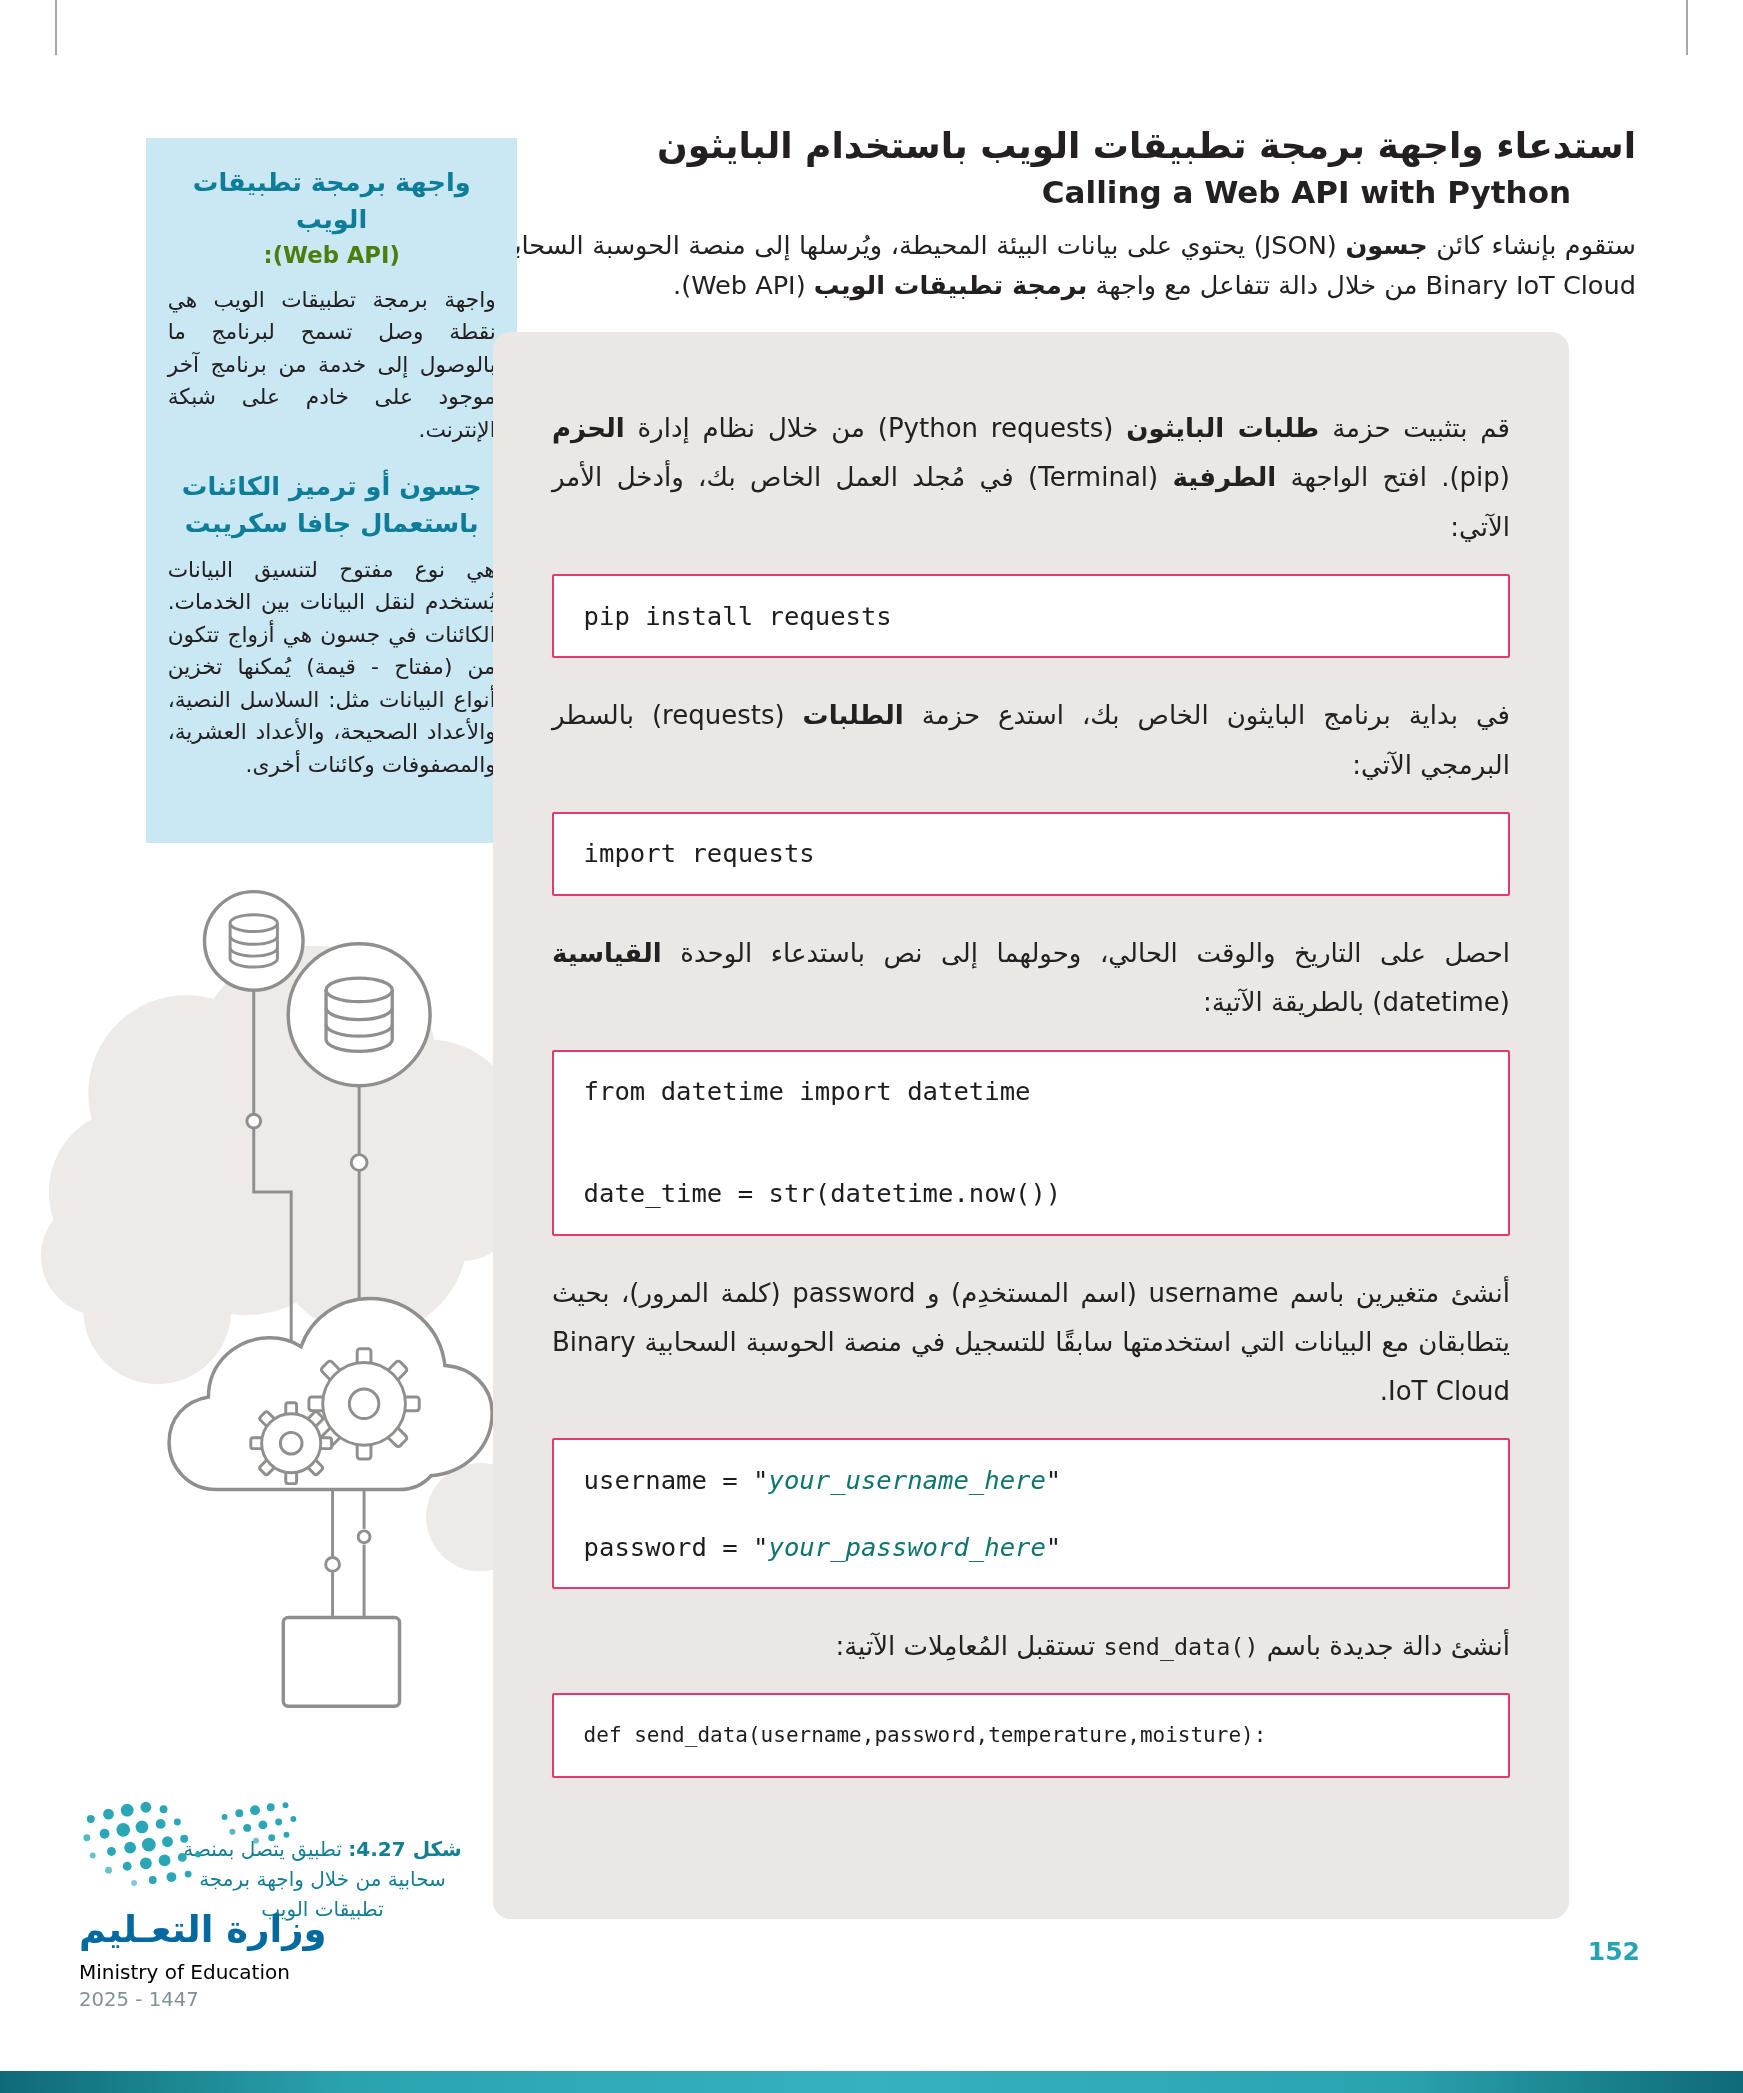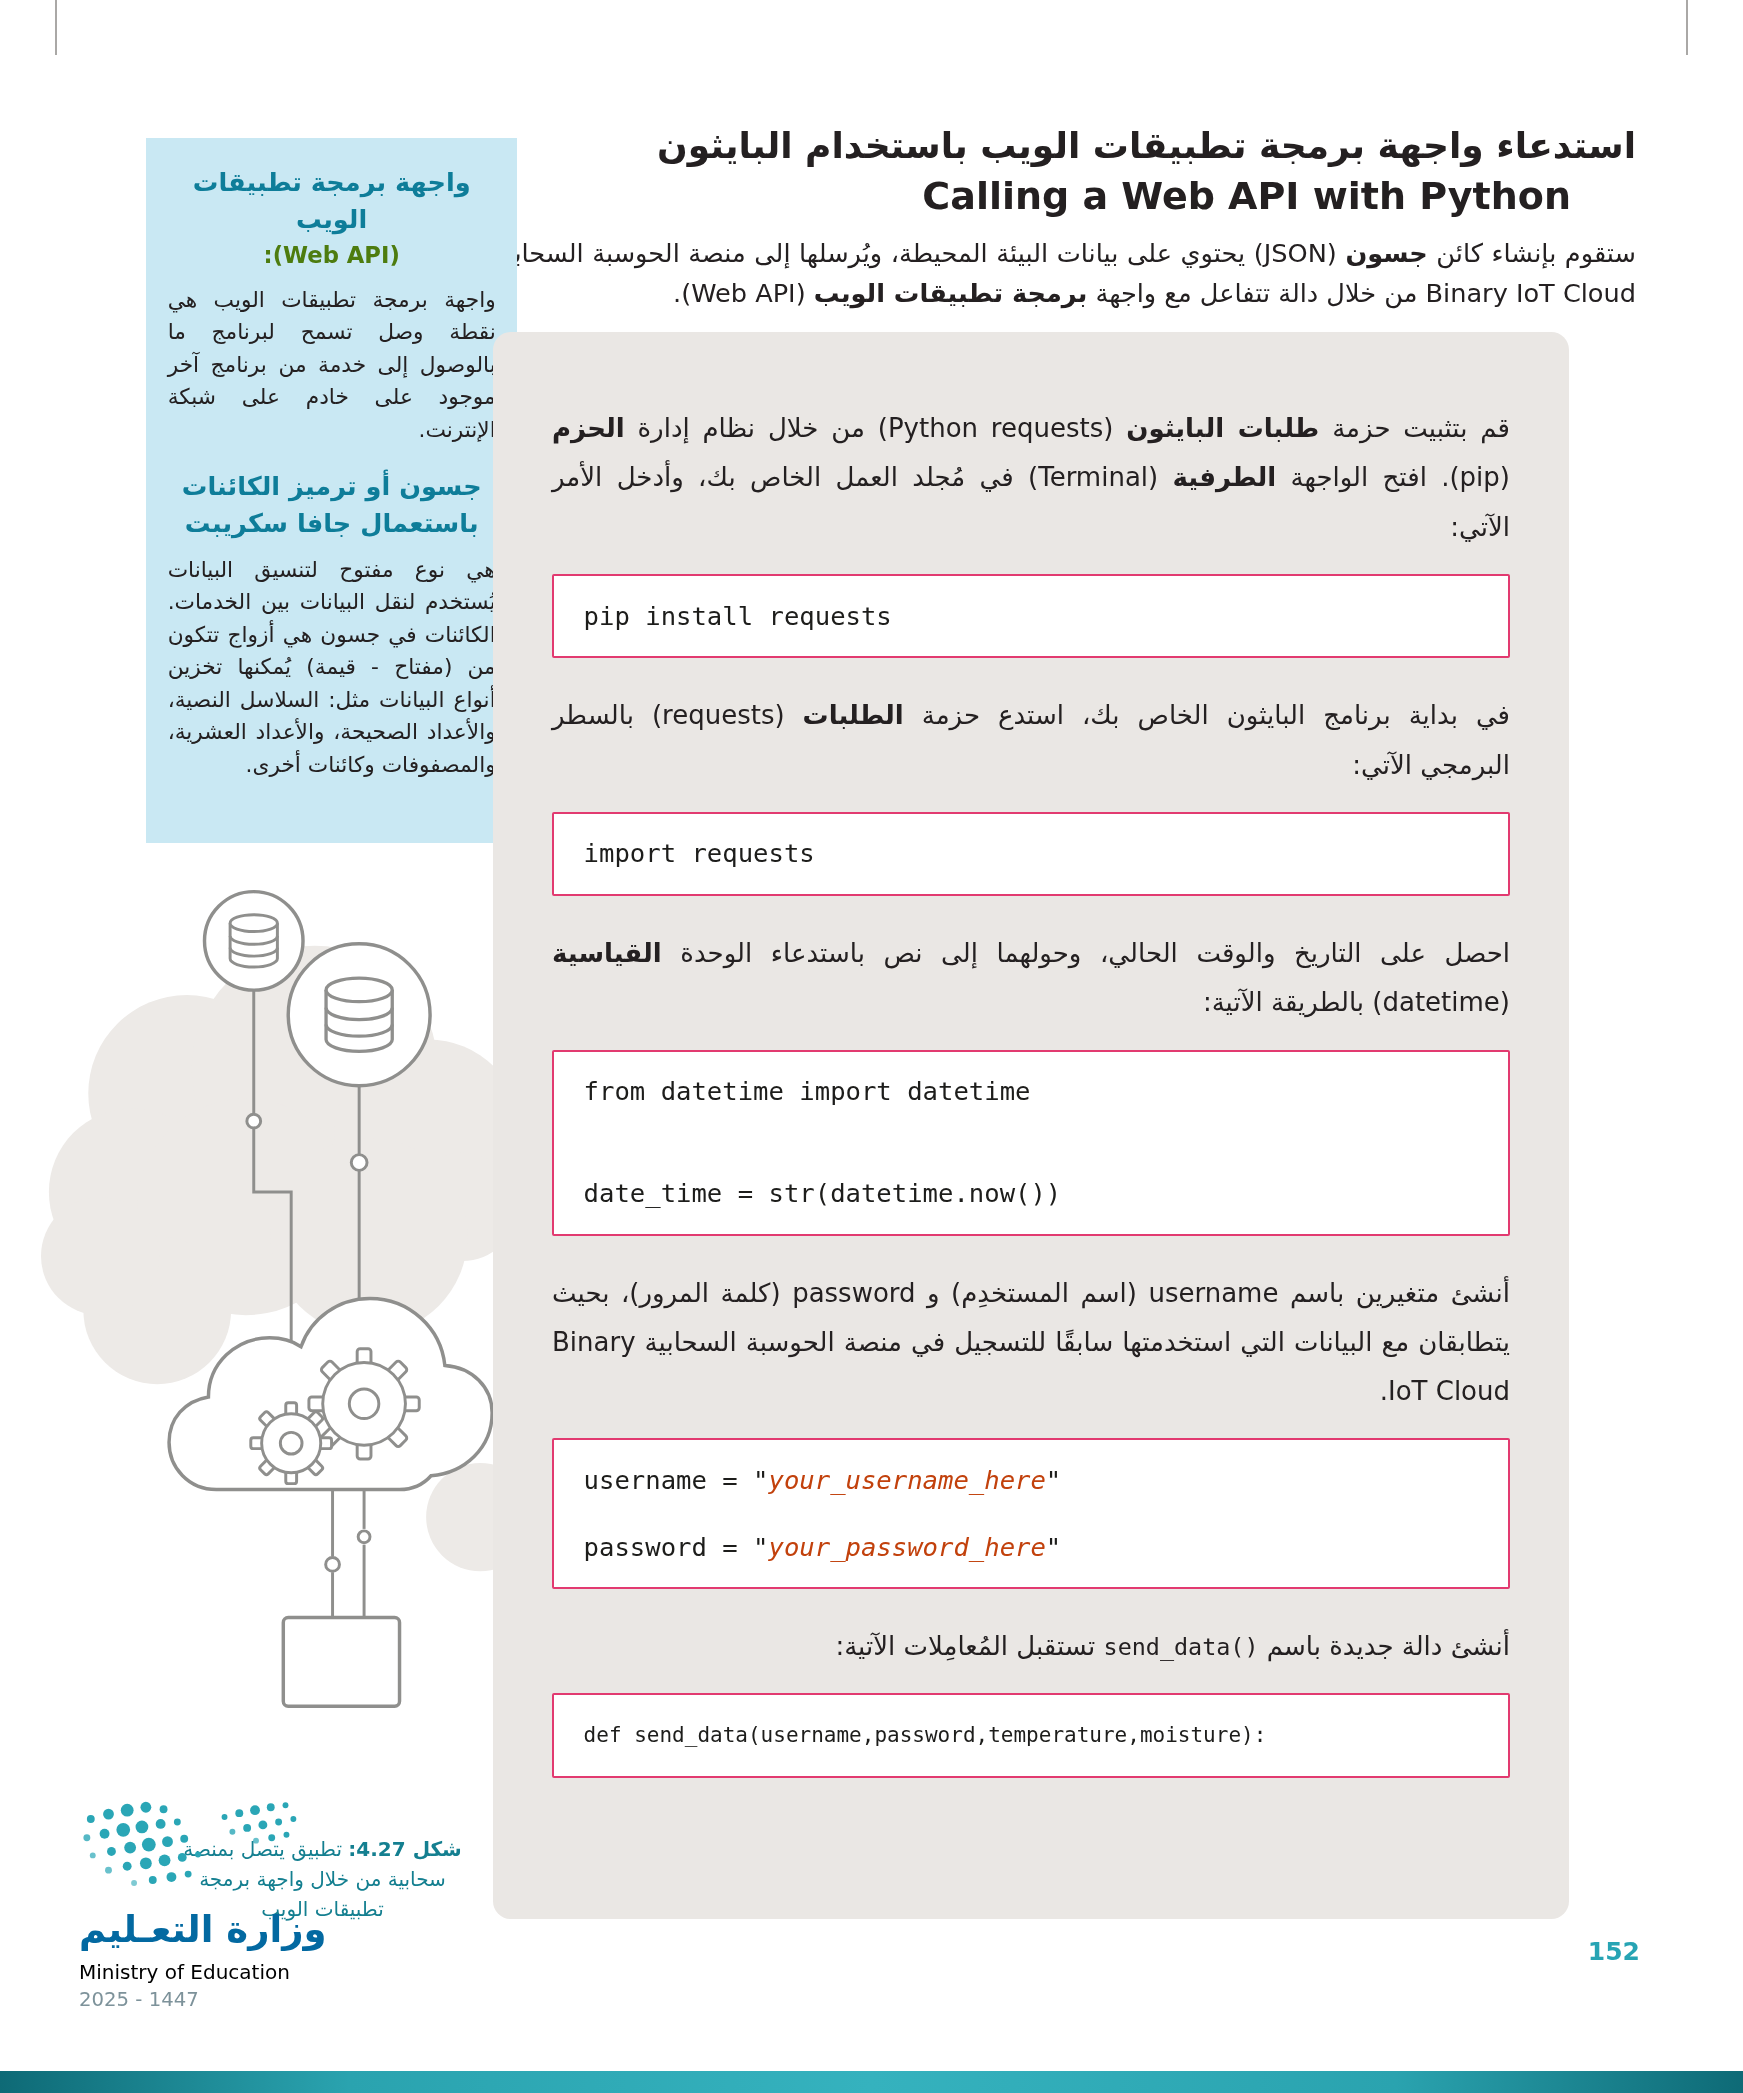--- a/index.html
+++ b/index.html
@@ -4,21 +4,21 @@
 <style>
   html,body{margin:0;padding:0;background:#ffffff;}
   .page{position:relative;width:1744px;height:2093px;background:#fff;overflow:hidden;
         font-family:"DejaVu Sans",sans-serif;color:#242021;}
   .crop{position:absolute;top:0;width:2px;height:55px;background:#aaa8a6;}
   .crop-l{left:55px}.crop-r{left:1686px}
 
   
   .header{position:absolute;top:122px;right:108px;width:1143px;}
   .title-ar{font-size:36px;font-weight:700;text-align:right;line-height:1.35;margin:0;}
-  .title-en{font-size:38px;font-weight:700;text-align:right;padding-right:65px;margin:3.9px 0 0;direction:ltr;}
+  .title-en{font-size:31px;font-weight:700;text-align:right;padding-right:65px;margin:3.9px 0 0;direction:ltr;}
   .intro{margin:15.8px 0 0;text-align:justify;font-size:25.6px;line-height:1.55;}
   .b{font-weight:700;}
 
   
   .info-box{position:absolute;left:146px;width:328px;background:#c9e8f3;padding:25.6px 21.7px;}
   .box-webapi{top:138px;min-height:230px;}
   .box-json{top:442px;min-height:350px;}
   .box-title{color:#0e7d99;font-weight:700;font-size:25.6px;text-align:center;line-height:1.45;}
   .box-subtitle{color:#4d7c0f;font-weight:700;font-size:22.7px;text-align:center;line-height:1.5;}
   .box-subtitle.small{font-size:17px;}
@@ -32,21 +32,21 @@
   
   .panel{position:absolute;left:493px;top:332px;width:1076px;height:1587px;background:#eae7e4;
          border-radius:17.7px;padding:72px 59px 39px;box-sizing:border-box;}
   .step{text-align:justify;font-size:26px;line-height:1.9;margin:0 0 21.7px;}
   .code-box{background:#fff;border:2.5px solid #e23a70;border-radius:2px;padding:21.7px 29.6px;
             margin:0 0 33px;font-family:"DejaVu Sans Mono",monospace;font-size:25.6px;color:#1d1d1b;direction:ltr;text-align:left;}
   .code-box.small{font-size:21px;}
   .code-line{line-height:37px;white-space:pre-wrap;}
   .code-line + .code-line{margin-top:13.8px;}
   .code-box.spread .code-line + .code-line{margin-top:29.6px;}
-  .val{color:#c2410c;font-style:italic;}
+  .val{color:#0f766e;font-style:italic;}
   .code-inline{font-family:"DejaVu Sans Mono",monospace;font-size:0.9em;}
 
   
   .logo{position:absolute;left:79px;top:1801px;width:296px;}
   .logo svg{display:block;}
   .wordmark{margin-top:7.9px;color:#0369a1;font-size:37px;font-weight:700;direction:rtl;text-align:left;}
   .ministry-en{margin-top:9px;color:#000000;font-size:20px;}
   .years{margin-top:3.9px;color:#7d929a;font-size:19.7px;}
   .page-num{position:absolute;right:104px;top:1937px;color:#27a4b4;font-size:25px;font-weight:700;}
   .bottom-bar{position:absolute;left:0;bottom:0;width:1744px;height:21.7px;

